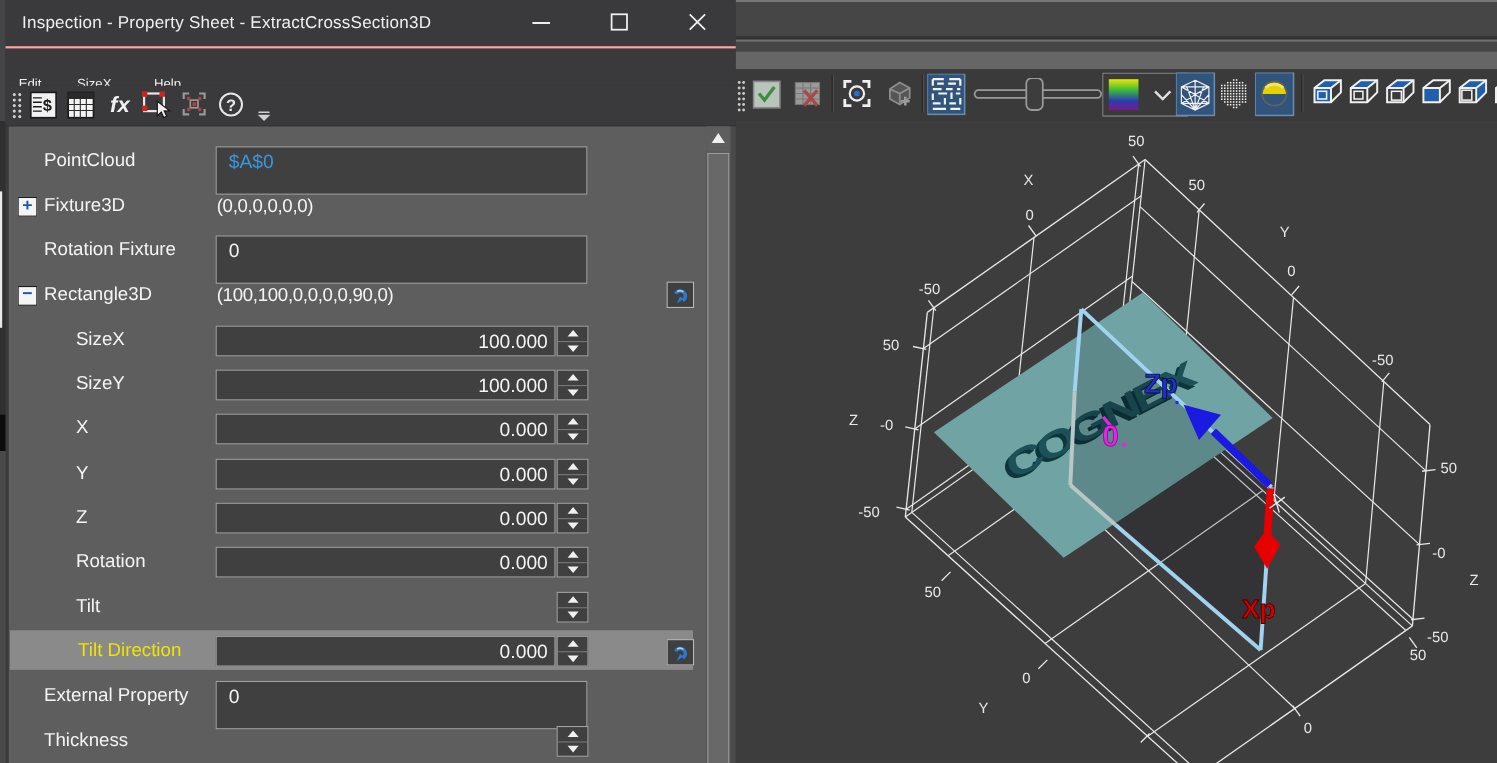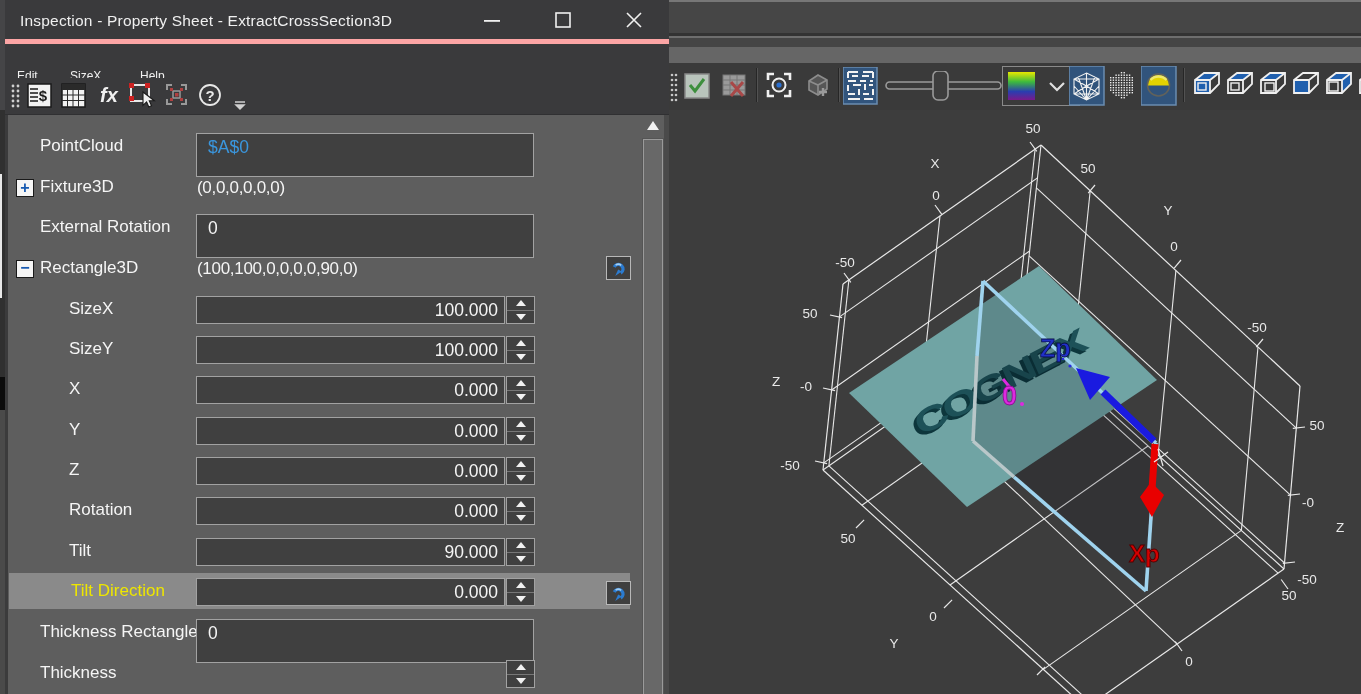--- a/index.html
+++ b/index.html
@@ -1,20 +1,20 @@
 <!DOCTYPE html>
 <html><head><meta charset="utf-8"><style>
 *{margin:0;padding:0;box-sizing:border-box}
 body{width:1361px;height:694px;overflow:hidden;background:#3d3d3d;font-family:"Liberation Sans",sans-serif;position:relative}
 .abs{position:absolute}
 
 #lstrip{left:0;top:0;width:9px;height:694px;background:#3a3a3a}
 
 #pwin{left:5px;top:0;width:664px;height:694px;background:#3b3b3c}
-#tbar{position:absolute;left:0;top:0;right:0;height:44px;background:#3a3a3c;border-bottom:5px solid #fca5a5}
+#tbar{position:absolute;left:0;top:0;right:0;height:44px;background:#3a3a3c;border-bottom:2px solid #fca5a5}
 #tbar .t{position:absolute;left:15px;top:12px;font-size:15.5px;color:#f0f0f0;letter-spacing:0.2px}
 .wbtn{position:absolute;top:0;width:44px;height:40px;color:#f0f0f0}
 #menubar{position:absolute;left:0;top:45px;right:0;height:33px;background:#3a3a3c}
 #menubar span{position:absolute;top:24px;font-size:12px;color:#f0f0f0}
 #lptb{position:absolute;left:0;top:78px;right:0;height:37px;background:#3a3a3c;border-bottom:1px solid #303032}
 
 #gridbg{position:absolute;left:3px;top:115px;width:653px;height:579px;background:#5e5e5e}
 #pright{position:absolute;left:656px;top:115px;width:8px;height:579px;background:#4a4a4a}
 #grid{position:absolute;left:-5px;top:0;width:1361px;height:694px}
 .rlab{position:absolute;font-size:17px;color:#f5f5f5;white-space:nowrap}
@@ -133,21 +133,21 @@
     <div id="grid">
    <div class="rlab" style="left:40px;top:136px">PointCloud</div>
       <div class="tfield" style="top:133px">
         <span class="tval blue">$A$0</span>
       </div>
       <div class="tree" style="top:179px">
         <span class="tplus">+</span>
       </div>
       <div class="rlab" style="left:40px;top:177px">Fixture3D</div>
       <div class="plainv" style="top:178px">(0,0,0,0,0,0)</div>
-      <div class="rlab" style="left:40px;top:217px">External Rotation</div>
+      <div class="rlab" style="left:40px;top:217px">Rotation Fixture</div>
       <div class="tfield" style="top:214px">
         <span class="tval">0</span>
       </div>
       <div class="tree" style="top:260px">
         <span class="tminus">−</span>
       </div>
       <div class="rlab" style="left:40px;top:258px">Rectangle3D</div>
       <div class="plainv" style="top:259px">(100,100,0,0,0,0,90,0)</div>
       <div class="ebtnw" style="top:256px">
         <div class="ebtn">
@@ -236,23 +236,20 @@
         <div class="spin">
           <div class="sb">
             <div class="tu"></div>
           </div>
           <div class="sb2">
             <div class="td"></div>
           </div>
         </div>
       </div>
       <div class="rlab" style="left:69px;top:541px">Tilt</div>
-      <div class="nfield" style="top:538px">
-        <span class="nval">90.000</span>
-      </div>
       <div class="spinw" style="top:538px">
         <div class="spin">
           <div class="sb">
             <div class="tu"></div>
           </div>
           <div class="sb2">
             <div class="td"></div>
           </div>
         </div>
       </div>
@@ -273,21 +270,21 @@
       </div>
       <div class="ebtnw" style="top:581px">
         <div class="ebtn">
           <svg width="17" height="17" viewBox="0 0 17 17">
             <path d="M4.2 7 a4.7 4.7 0 1 1 6.6 6.2" fill="none" stroke="#2b7bd0" stroke-width="3.2"></path>
             <path d="M11.6 11.6 L5.2 16 L8.2 9.6 Z" fill="#2b7bd0"></path>
             <path d="M5.6 5.2 a4.4 4.4 0 0 1 5.6 0.2" fill="none" stroke="#a6cff0" stroke-width="1.5"></path>
           </svg>
         </div>
       </div>
-      <div class="rlab" style="left:40px;top:622px">Thickness Rectangle</div>
+      <div class="rlab" style="left:40px;top:622px">External Property</div>
       <div class="tfield" style="top:619px">
         <span class="tval">0</span>
       </div>
       <div class="rlab" style="left:40px;top:663px">Thickness</div>
       <div class="spinw" style="top:660px">
         <div class="spin">
           <div class="sb">
             <div class="tu"></div>
           </div>
           <div class="sb2">

